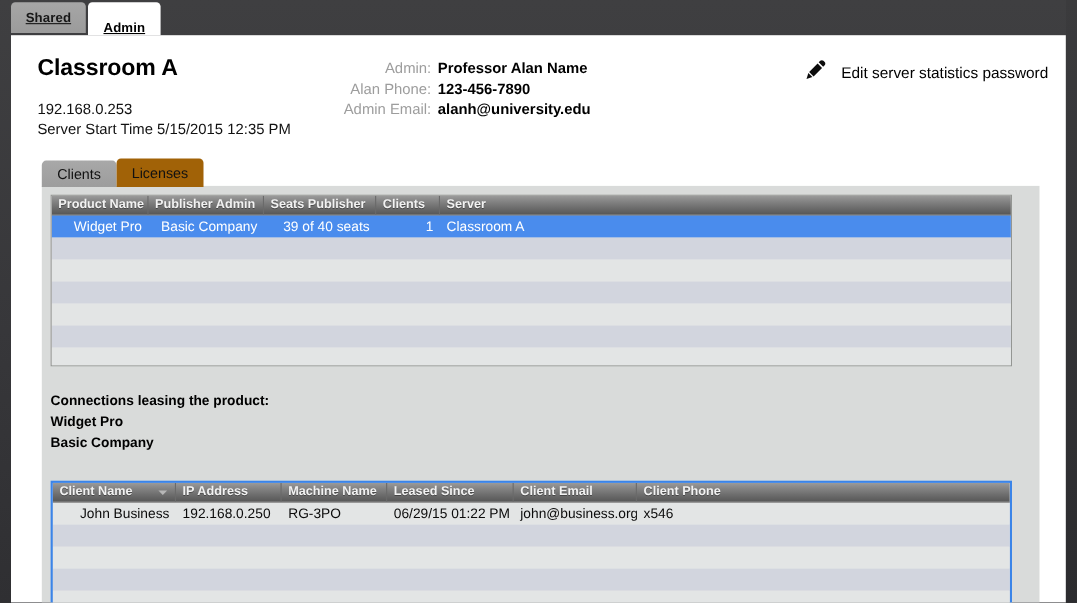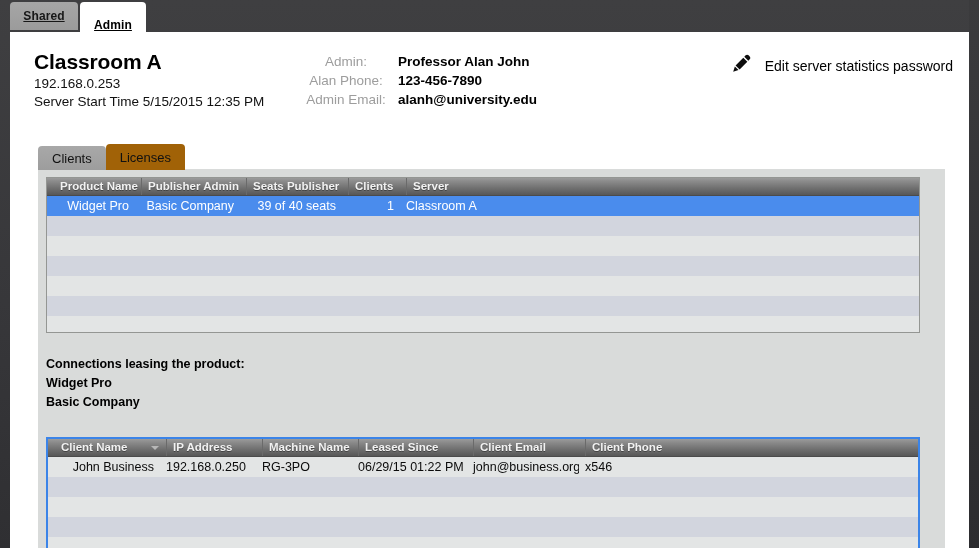--- a/index.html
+++ b/index.html
@@ -71,21 +71,21 @@
     font-size: 21px;
     font-weight: bold;
     color: #000;
     line-height: 25px;
     letter-spacing: -0.1px;
   }
   .room-ip {
     font-size: 13.5px;
     color: #111;
     line-height: 18px;
-    margin-top: 1px;
+    margin-top: 17px;
   }
   .room-start {
     font-size: 13.5px;
     color: #111;
     line-height: 18px;
   }
 
   .hdr-mid {
     position: absolute; left: 290px; top: 20px;
     width: 300px;
@@ -94,21 +94,21 @@
     display: flex;
     justify-content: flex-start;
     align-items: baseline;
     line-height: 19px;
     font-size: 13.5px;
     white-space: nowrap;
   }
   .kv .k {
     color: #9d9d9d;
     width: 92px;
-    text-align: center;
+    text-align: right;
     padding-right: 6px;
     flex: none;
   }
   .kv .v {
     color: #000;
     font-weight: bold;
   }
 
   .hdr-right {
     position: absolute; right: 16px; top: 20px;
@@ -165,21 +165,20 @@
     background: #e3e5e5;
   }
   .tbl.plain { border: 1px solid #949693; }
   .tbl.focused { border: 2px solid #3b84e8; }
 
   .thead {
     display: flex;
     height: 17px;
     background: linear-gradient(to bottom, #9b9b9b 0%, #8c8c8c 18%, #6e6e6e 62%, #575757 100%);
     border-bottom: 1px solid #4b4b4b;
-    justify-content: flex-end;
   }
   .th {
     box-sizing: border-box;
     font-size: 11.5px;
     font-weight: bold;
     color: #f2f2f2;
     line-height: 17px;
     padding-left: 6px;
     white-space: nowrap;
     overflow: hidden;
@@ -259,21 +258,21 @@
 
       <div class="hdr-left">
         <div class="room-title">Classroom A</div>
         <div class="room-ip">192.168.0.253</div>
         <div class="room-start">Server Start Time 5/15/2015 12:35 PM</div>
       </div>
 
       <div class="hdr-mid">
         <div class="kv">
           <span class="k">Admin:</span>
-          <span class="v">Professor Alan John</span>
+          <span class="v">Professor Alan Name</span>
         </div>
         <div class="kv">
           <span class="k">Alan Phone:</span>
           <span class="v">123-456-7890</span>
         </div>
         <div class="kv">
           <span class="k">Admin Email:</span>
           <span class="v">alanh@university.edu</span>
         </div>
       </div>

